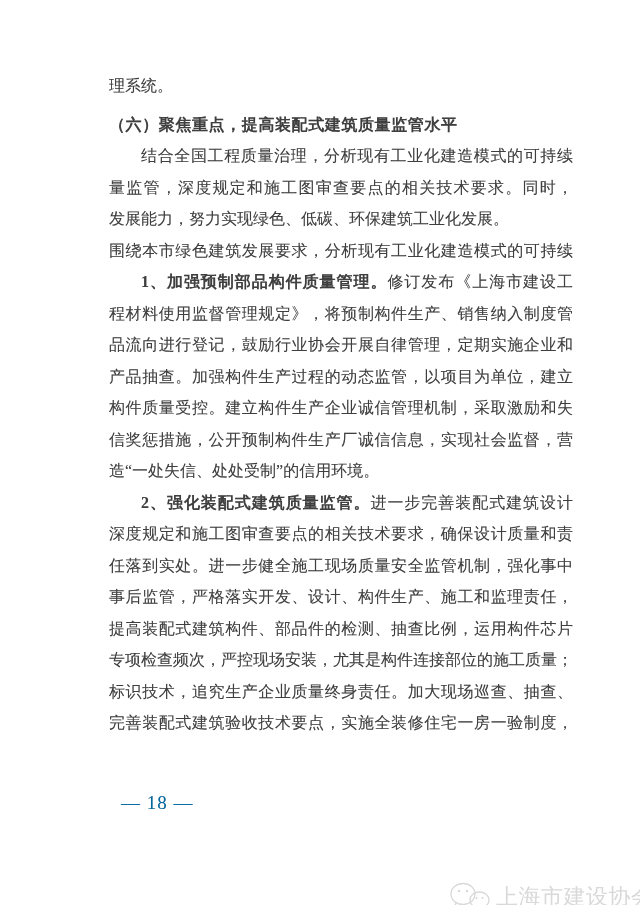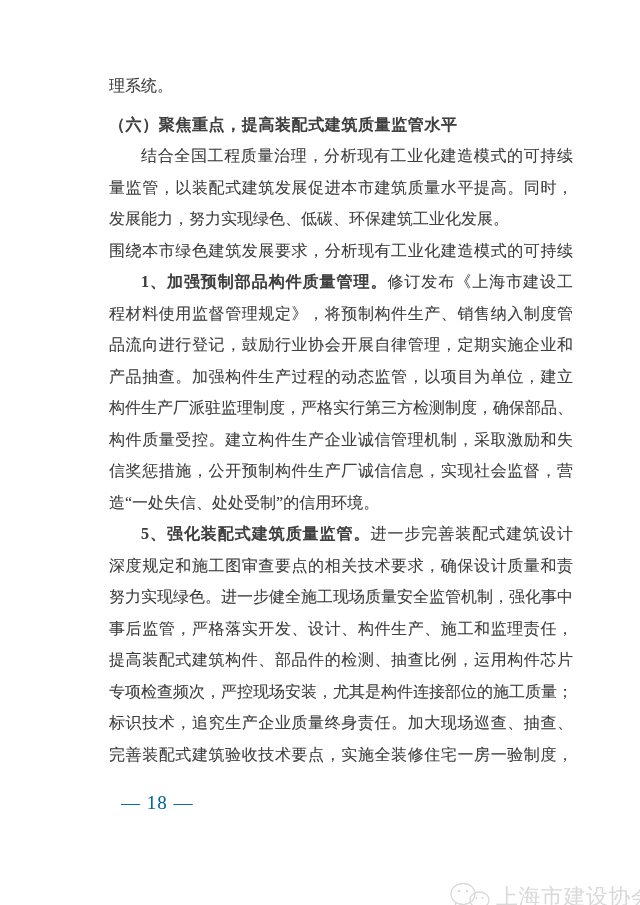--- a/index.html
+++ b/index.html
@@ -73,34 +73,33 @@
 </style>
 </head>
 <body>
 
 <div class="page" style="background: rgb(255, 255, 255); color: rgb(63, 63, 63);">
 
   <div class="content" id="doc-lines">
       <div class="line flush-left"><span class="seg">理系统。</span></div>
       <div class="line flush-left heading"><span class="seg-bold">（六）聚焦重点，提高装配式建筑质量监管水平</span></div>
       <div class="line indent"><span class="seg">结合全国工程质量治理，分析现有工业化建造模式的可持续</span></div>
-      <div class="line"><span class="seg">量监管，以装配式建筑发展促进本市建筑质量水平提高。同时，</span></div>
+      <div class="line"><span class="seg">量监管，深度规定和施工图审查要点的相关技术要求。同时，</span></div>
       <div class="line flush-left"><span class="seg">发展能力，努力实现绿色、低碳、环保建筑工业化发展。</span></div>
       <div class="line"><span class="seg">围绕本市绿色建筑发展要求，分析现有工业化建造模式的可持续</span></div>
       <div class="line indent"><span class="seg-bold">1、加强预制部品构件质量管理。</span><span class="seg">修订发布《上海市建设工</span></div>
       <div class="line"><span class="seg">程材料使用监督管理规定》，将预制构件生产、销售纳入制度管</span></div>
       <div class="line"><span class="seg">品流向进行登记，鼓励行业协会开展自律管理，定期实施企业和</span></div>
       <div class="line"><span class="seg">产品抽查。加强构件生产过程的动态监管，以项目为单位，建立</span></div>
-      <div class="line"><span class="seg">构件生产厂派驻监理制度，严格实行第三方检测制度，确保部品、</span></div>
       <div class="line"><span class="seg">构件质量受控。建立构件生产企业诚信管理机制，采取激励和失</span></div>
       <div class="line"><span class="seg">信奖惩措施，公开预制构件生产厂诚信信息，实现社会监督，营</span></div>
       <div class="line flush-left"><span class="seg">造“一处失信、处处受制”的信用环境。</span></div>
-      <div class="line indent"><span class="seg-bold">5、强化装配式建筑质量监管。</span><span class="seg">进一步完善装配式建筑设计</span></div>
+      <div class="line indent"><span class="seg-bold">2、强化装配式建筑质量监管。</span><span class="seg">进一步完善装配式建筑设计</span></div>
       <div class="line"><span class="seg">深度规定和施工图审查要点的相关技术要求，确保设计质量和责</span></div>
-      <div class="line"><span class="seg">努力实现绿色。进一步健全施工现场质量安全监管机制，强化事中</span></div>
+      <div class="line"><span class="seg">任落到实处。进一步健全施工现场质量安全监管机制，强化事中</span></div>
       <div class="line"><span class="seg">事后监管，严格落实开发、设计、构件生产、施工和监理责任，</span></div>
       <div class="line"><span class="seg">提高装配式建筑构件、部品件的检测、抽查比例，运用构件芯片</span></div>
       <div class="line"><span class="seg">专项检查频次，严控现场安装，尤其是构件连接部位的施工质量；</span></div>
       <div class="line"><span class="seg">标识技术，追究生产企业质量终身责任。加大现场巡查、抽查、</span></div>
       <div class="line"><span class="seg">完善装配式建筑验收技术要点，实施全装修住宅一房一验制度，</span></div>
     </div>
 
   <div class="footer" style="color: #0369a1;">— 18 —</div>
 
   <div class="watermark" style="color: rgb(217, 217, 217);">

